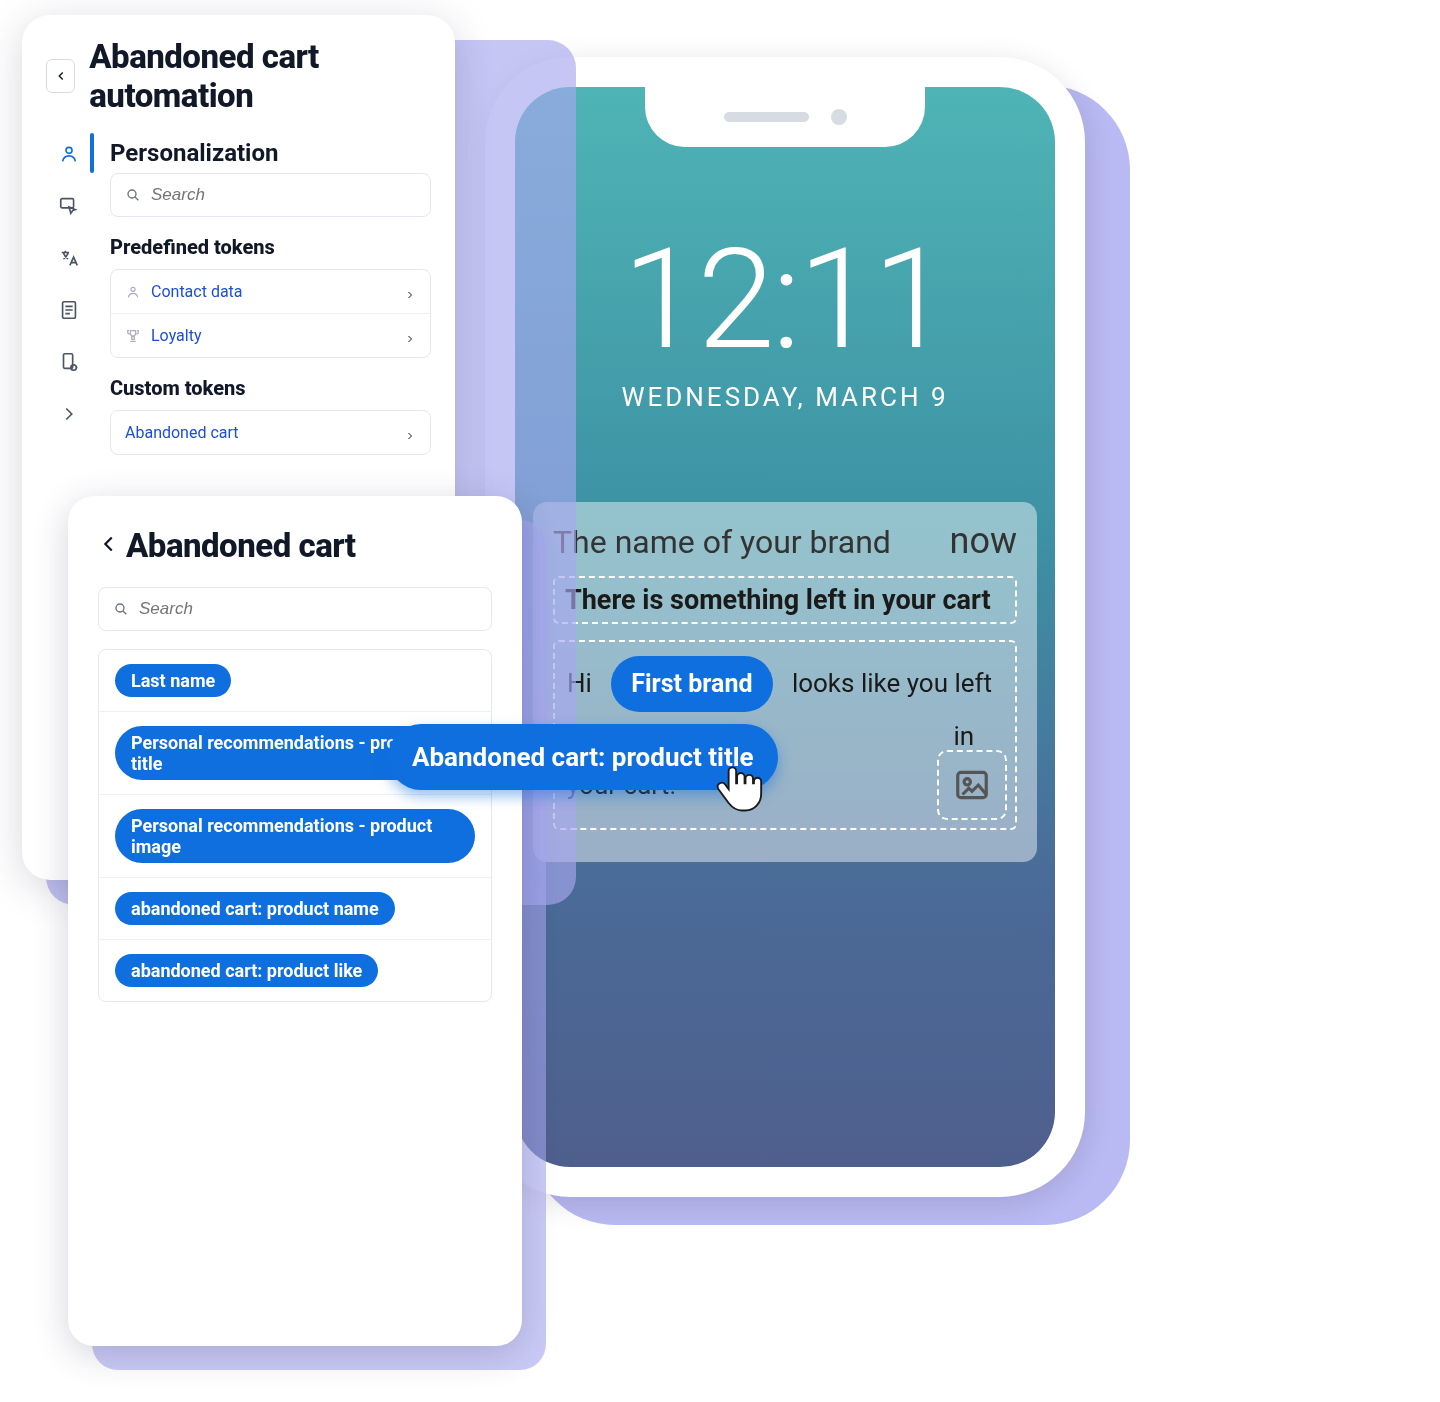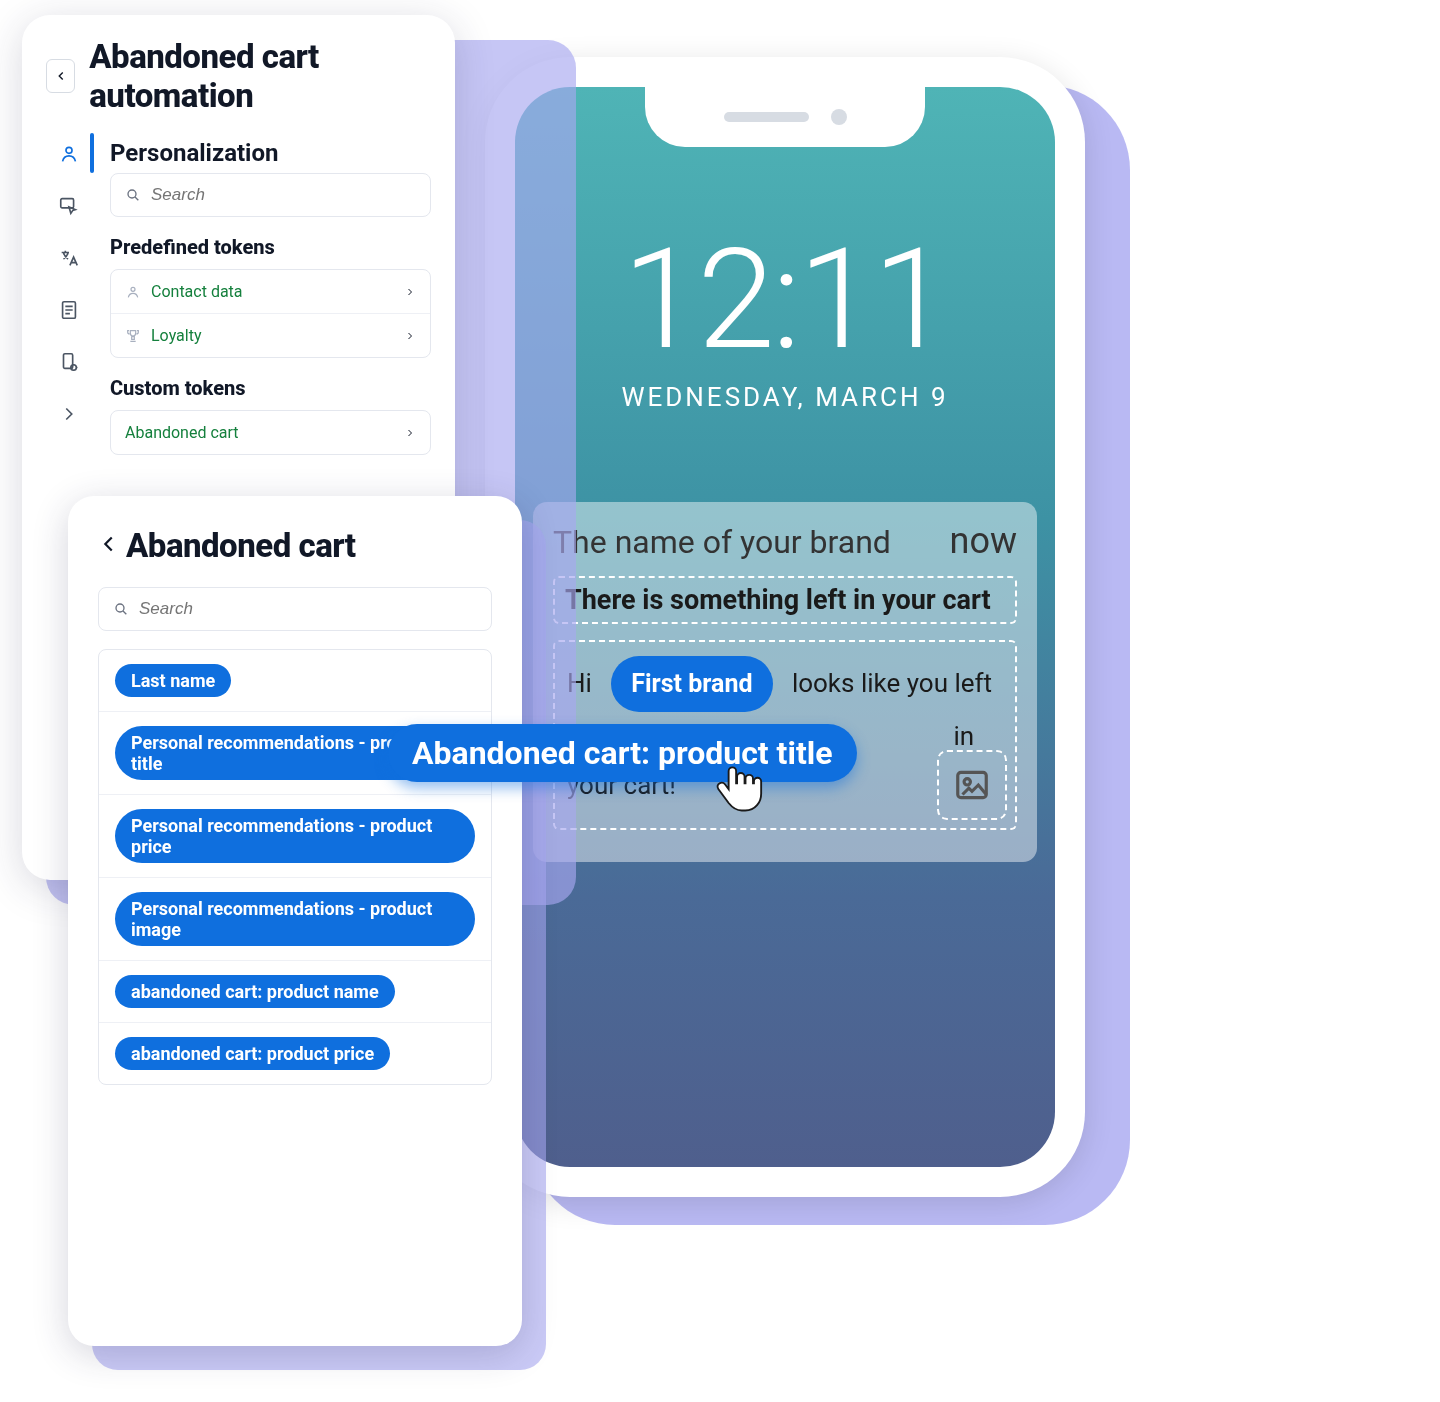--- a/index.html
+++ b/index.html
@@ -144,23 +144,23 @@
   .section-h { font-size:24px; font-weight:700; color:#111827; margin:6px 0 6px 0; }
   .sub-h     { font-size:20px; font-weight:800; color:#111827; margin:18px 0 10px 0; }
   .search {
     border:1px solid #e4e7ee; border-radius:8px; height:44px;
     display:flex; align-items:center; gap:10px; padding:0 14px; color:#9ca3af;
   }
   .search svg { width:16px; height:16px; stroke:#6b7280; fill:none; stroke-width:2;}
   .search input { border:none; outline:none; font-size:17px; color:#555; font-style:italic; width:90%; background:transparent;}
   .token-list { border:1px solid #e4e7ee; border-radius:8px; overflow:hidden; }
   .token-row {
-    display:flex; align-items:center; justify-content:space-between;
+    display:flex; align-items:flex-end; justify-content:space-between;
     padding:12px 14px; border-bottom:1px solid #eef0f5;
-    font-size:16px; color:#15803d;
+    font-size:16px; color:#1d4ed8;
   }
   .token-row:last-child { border-bottom:none; }
   .token-row .lead { display:flex; align-items:center; gap:10px; }
   .token-row svg.ic { width:16px; height:16px; stroke:#a8b0bf; fill:none; stroke-width:1.8;}
   .token-row svg.chev { width:12px; height:12px; stroke:#111827; fill:none; stroke-width:2;}
 
   
   .subpanel-shadow {
     position:absolute;
     left:92px; top:520px;
@@ -188,21 +188,21 @@
     padding:6px 16px; border-radius:999px; font-weight:700;
   }
 
   
   .drag {
     position:absolute;
     left:388px; top:724px;
     z-index:50;
   }
   .drag .pill {
-    font-size:32px; padding:10px 24px;
+    font-size:26px; padding:18px 24px;
     box-shadow:0 6px 14px rgba(15,111,222,.45);
     text-align:center;
   }
   .drag .hand {
     position:absolute; left:320px; top:34px;
     width:60px; height:60px;
   }
   .hand svg { width:60px; height:60px; fill:#fff; stroke:#1a1a1a; stroke-width:2;}
 </style>
 </head>
@@ -367,24 +367,23 @@
     <svg viewBox="0 0 24 24">
         <circle cx="10.5" cy="10.5" r="6"></circle>
         <path d="M20 20l-5-5"></path>
       </svg>
     <input placeholder="Search" style="">
   </div>
 
   <div class="tag-list">
     <div class="tag-row"><span class="tag">Last name</span></div>
     <div class="tag-row"><span class="tag">Personal recommendations - product title</span></div>
-    <div class="tag-row"><span class="tag">Personal recommendations - product price</span></div>
     <div class="tag-row"><span class="tag">Personal recommendations - product image</span></div>
     <div class="tag-row"><span class="tag">abandoned cart: product name</span></div>
-    <div class="tag-row"><span class="tag">abandoned cart: product price</span></div>
+    <div class="tag-row"><span class="tag">abandoned cart: product like</span></div>
   </div>
 </div>
 
 <div class="drag">
   <span class="pill">Abandoned cart: product title</span>
   <div class="hand">
     <svg viewBox="0 0 64 64">
       <path d="M26 10c2.3 0 4 1.8 4 4v13h1v-7c0-2.2 1.8-4 4-4s4 1.8 4 4v7h1v-5c0-2.2 1.8-4 4-4s4 1.8 4 4v5h1v-2c0-2.2 1.7-4 3.8-4 2.2 0 3.9 1.8 3.9 4v13c0 9-6 18-17 18H36c-6.5 0-10-3-14-8l-11-15c-1.7-2.3-.7-5.3 1.8-6.3 2-.8 4.2-.1 5.5 1.6l3.7 5V14c0-2.2 1.8-4 4-4z"></path>
     </svg>
   </div>

